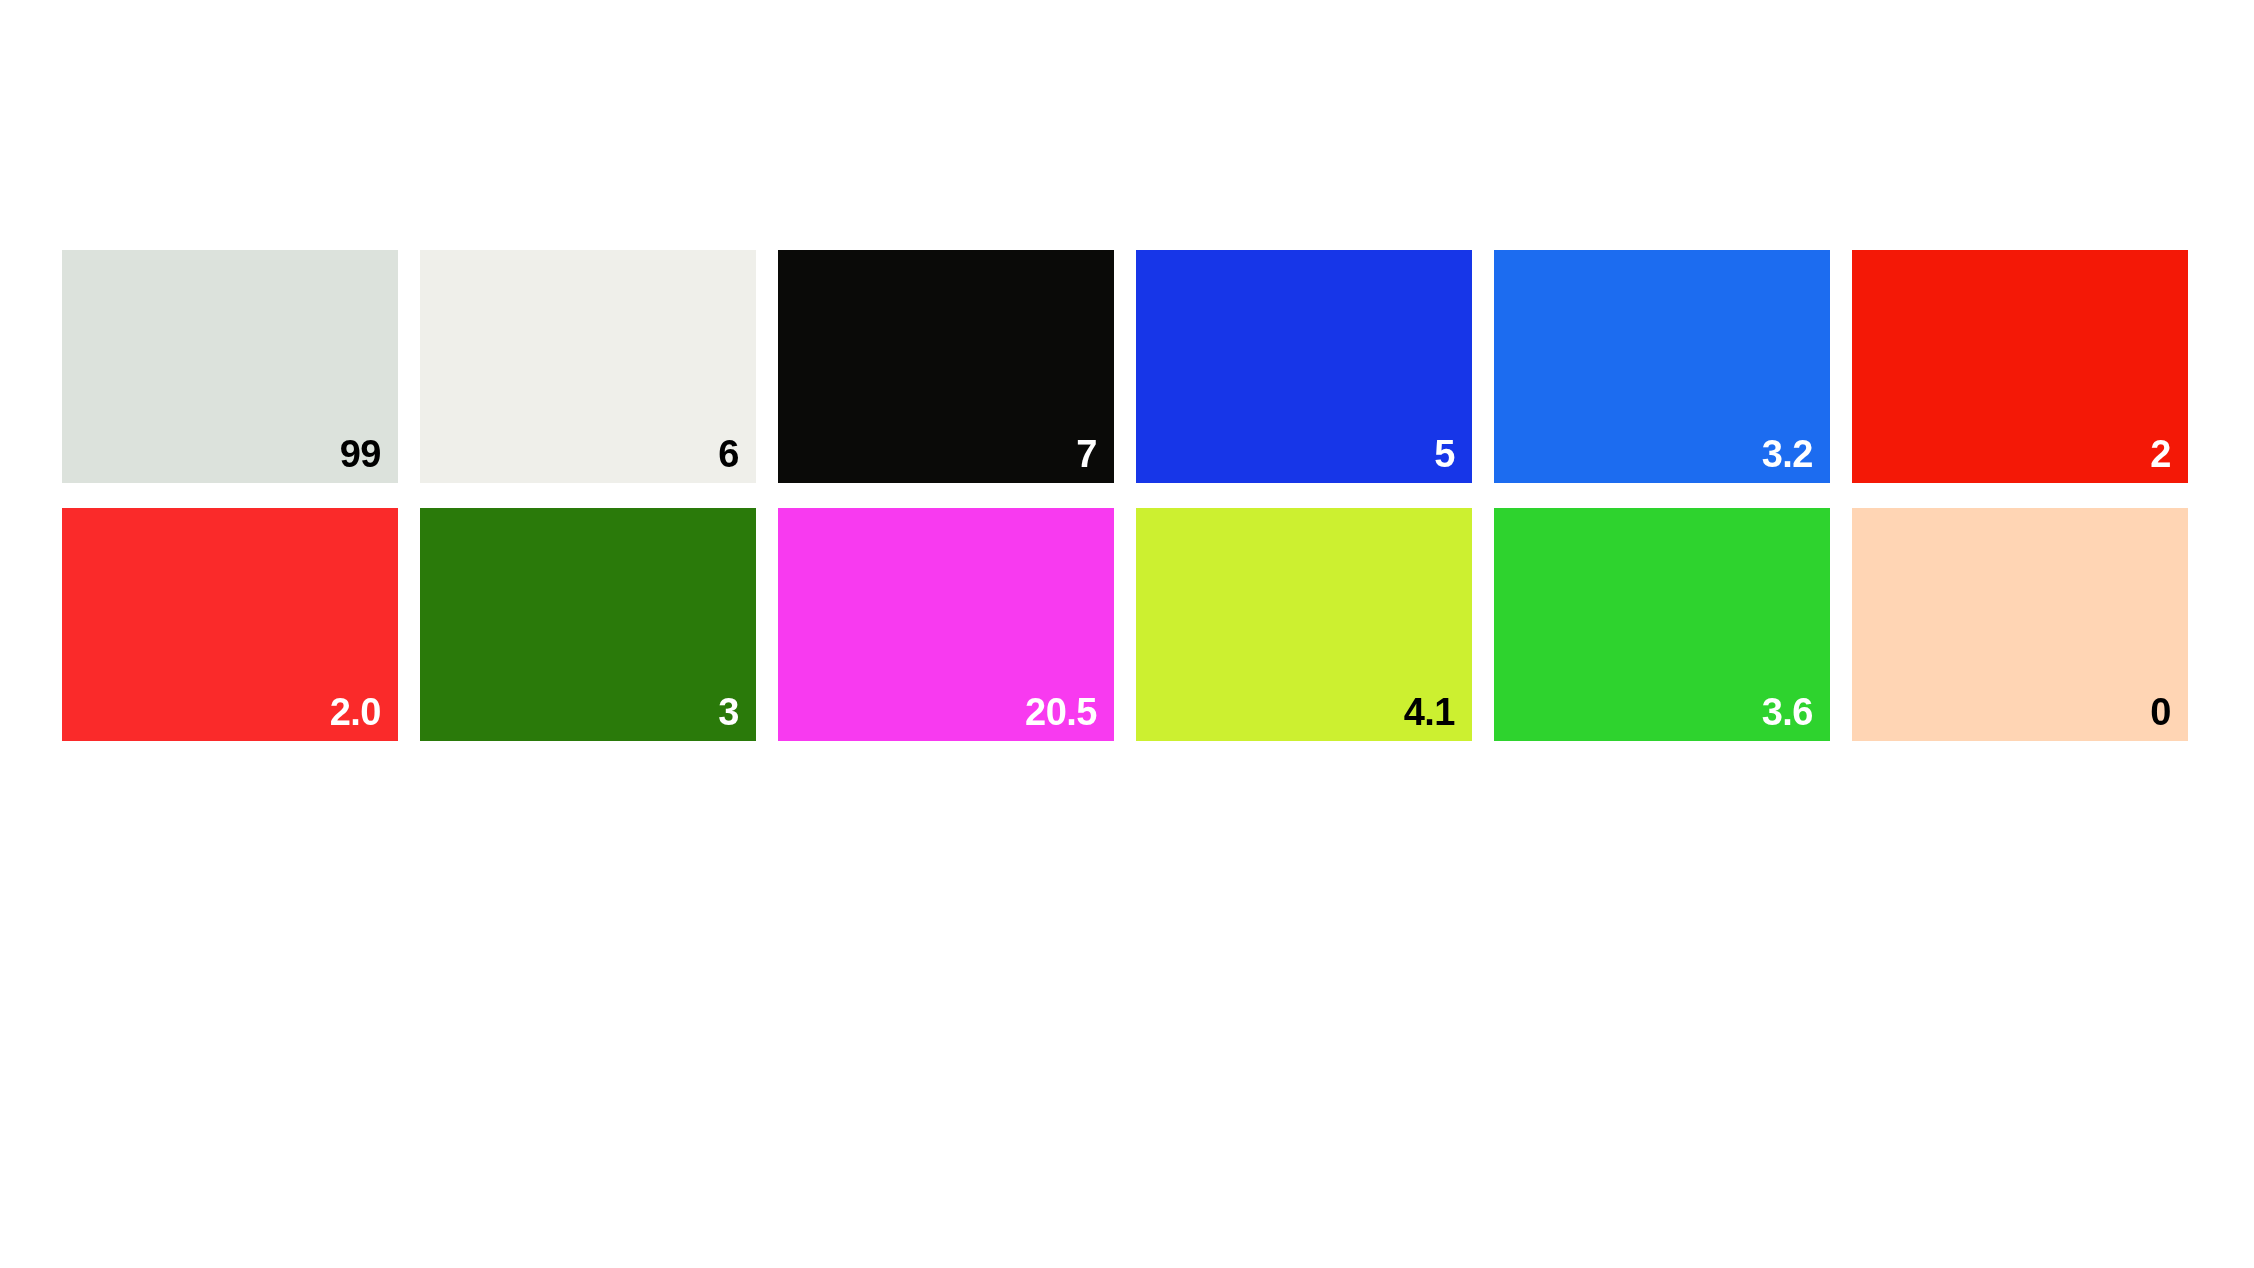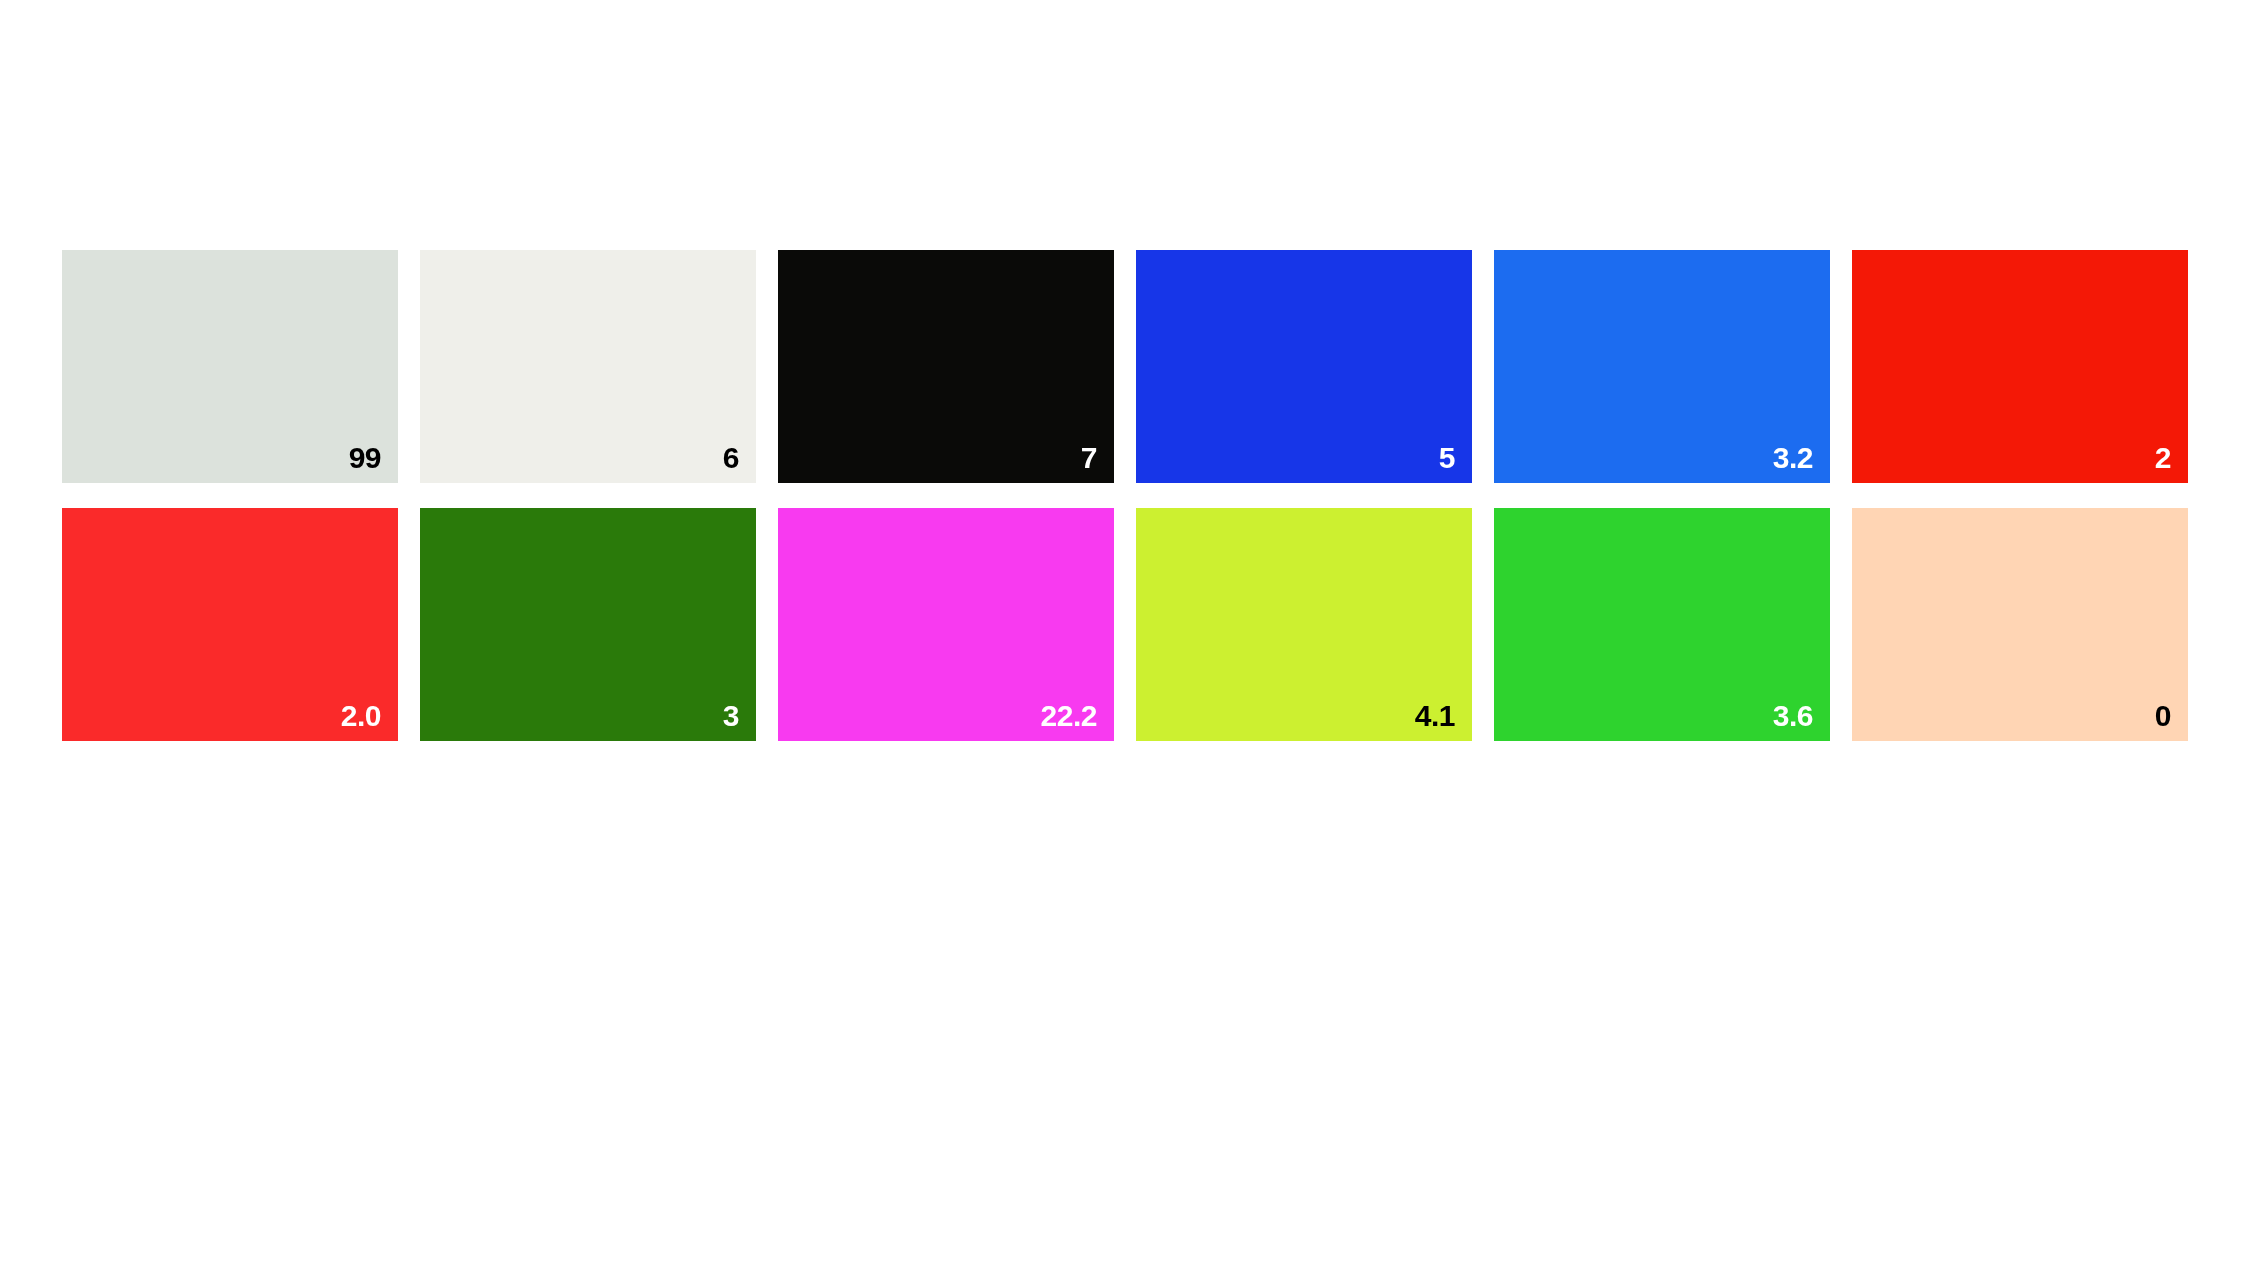--- a/index.html
+++ b/index.html
@@ -45,21 +45,21 @@
     inset: 0;
     width: 100%;
     height: 100%;
   }
 
   .swatch-label {
     position: absolute;
     right: 17px;
     bottom: 10px;
     font-family: "Liberation Sans", sans-serif;
-    font-size: 30px;
+    font-size: 38px;
     font-weight: bold;
     line-height: 1;
     letter-spacing: -0.5px;
     z-index: 2;
     user-select: none;
   }
 
   .label-dark  { color: #000000; }
   .label-light { color: #ffffff; }
 
@@ -99,21 +99,21 @@
       <div class="swatch">
         <div class="swatch-fill" style="background: rgb(250, 42, 42);"></div>
         <span class="swatch-label label-light">2.0</span>
       </div>
       <div class="swatch">
         <div class="swatch-fill" style="background: rgb(42, 122, 10);"></div>
         <span class="swatch-label label-light">3</span>
       </div>
       <div class="swatch">
         <div class="swatch-fill" style="background: rgb(248, 58, 240);"></div>
-        <span class="swatch-label label-light">22.2</span>
+        <span class="swatch-label label-light">20.5</span>
       </div>
       <div class="swatch">
         <div class="swatch-fill" style="background: rgb(204, 240, 48);"></div>
         <span class="swatch-label label-dark">4.1</span>
       </div>
       <div class="swatch">
         <div class="swatch-fill" style="background: rgb(46, 211, 46);"></div>
         <span class="swatch-label label-light">3.6</span>
       </div>
       <div class="swatch">

